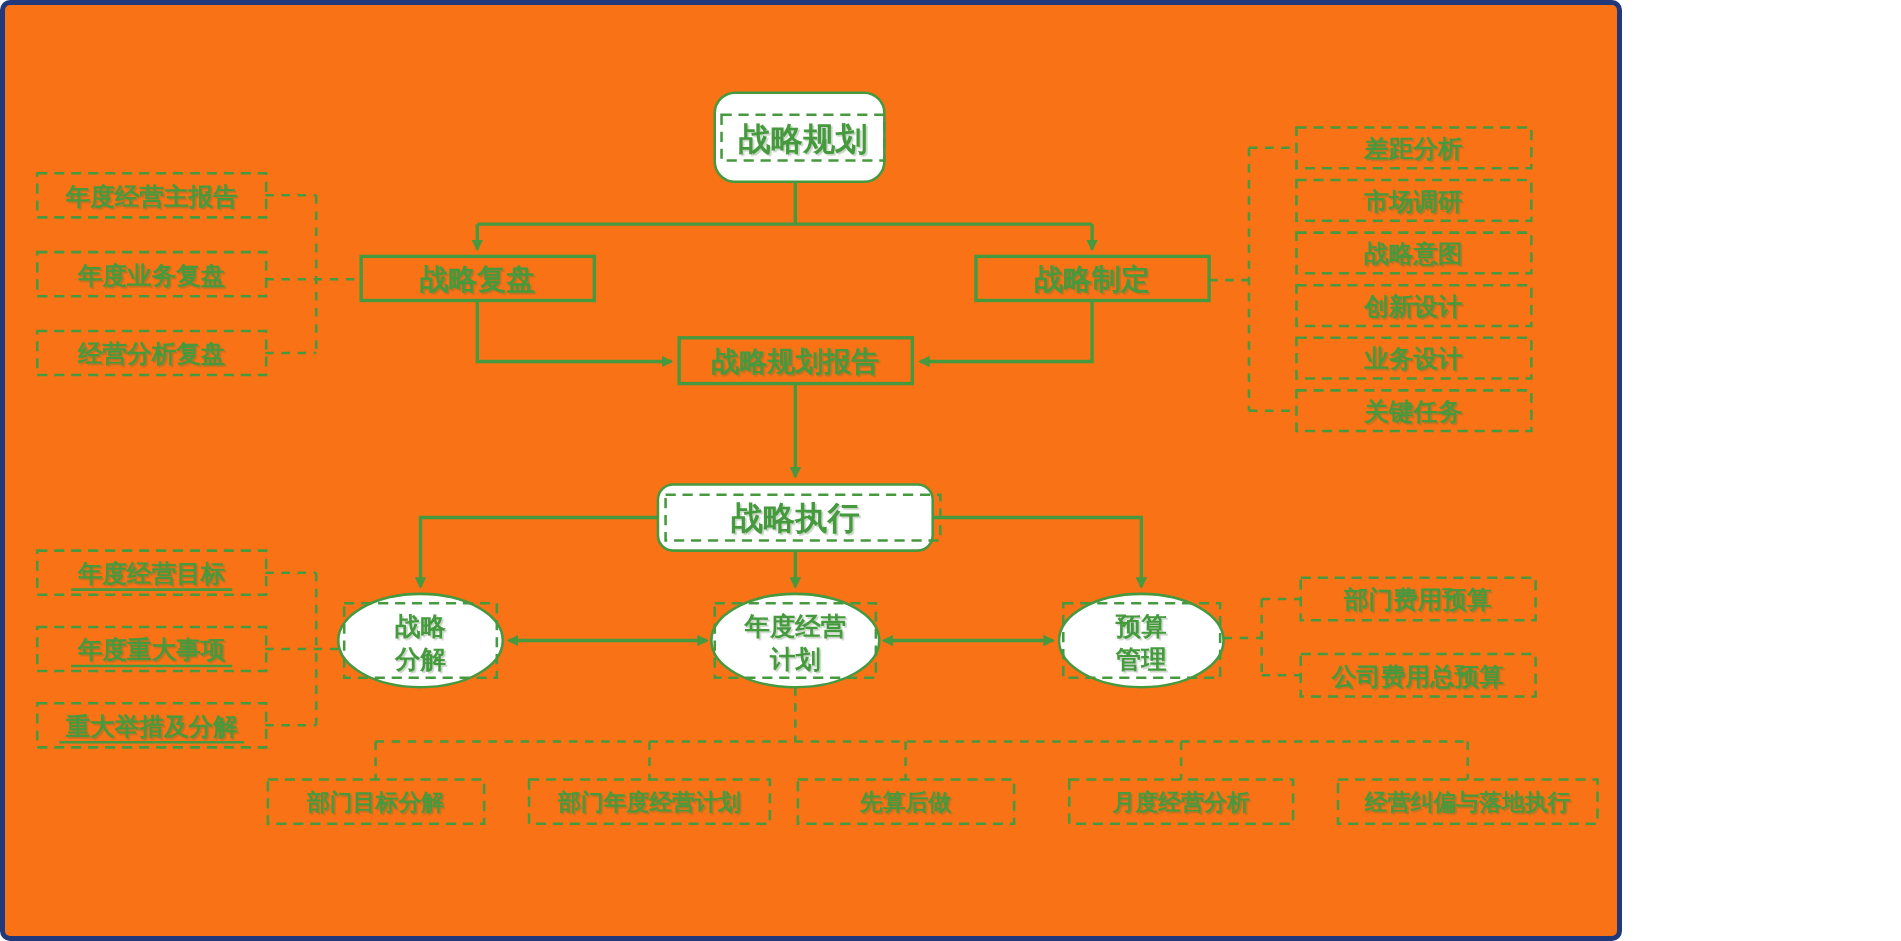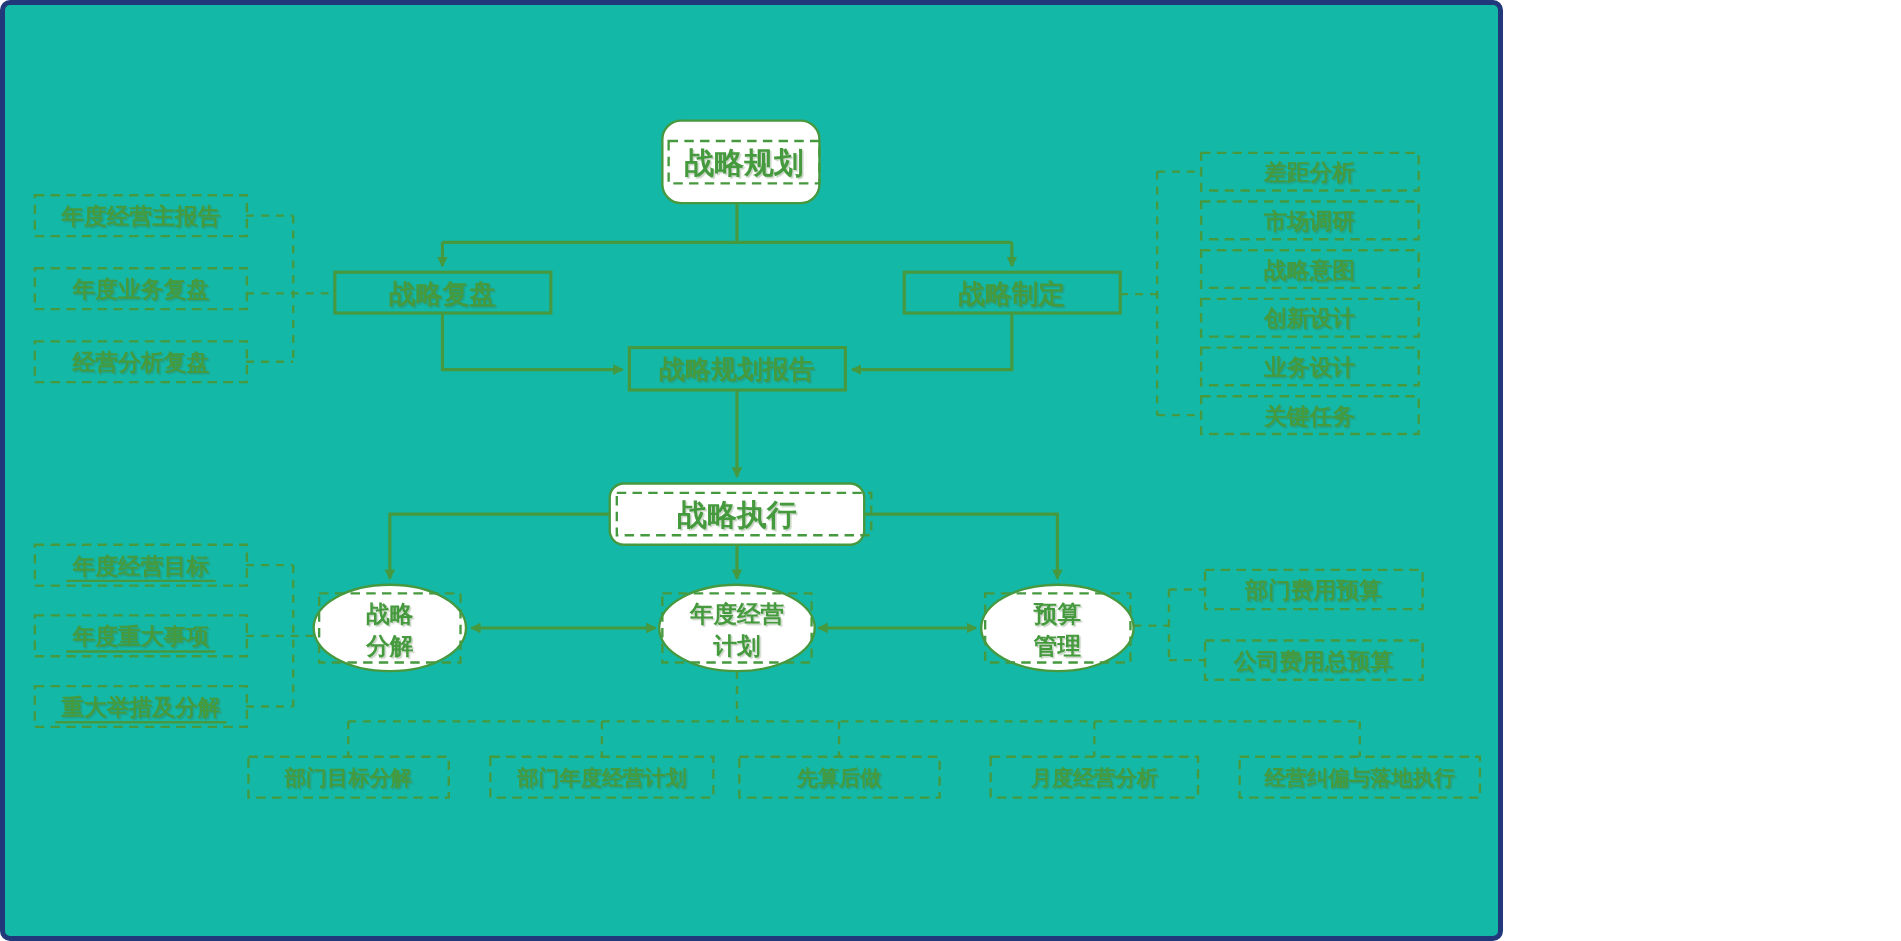--- a/index.html
+++ b/index.html
@@ -1,20 +1,20 @@
 <!DOCTYPE html>
 <html><head>
 <meta charset="utf-8">
 <style>
   html,body{margin:0;padding:0;background:#ffffff;}
   .frame{
     position:relative;
-    width:1503px;height:941px;
+    width:1622px;height:941px;
     box-sizing:border-box;
-    background:#14b8a6;
+    background:#f97316;
     border:5px solid #21397a;
     border-radius:10px;
     overflow:hidden;
     font-family:"Liberation Sans","DejaVu Sans",sans-serif;
   }
   svg{display:block;width:100%;height:100%;}
   text{
     font-family:"Liberation Sans","DejaVu Sans",sans-serif;
     font-weight:bold;
     fill:#459a3d;

